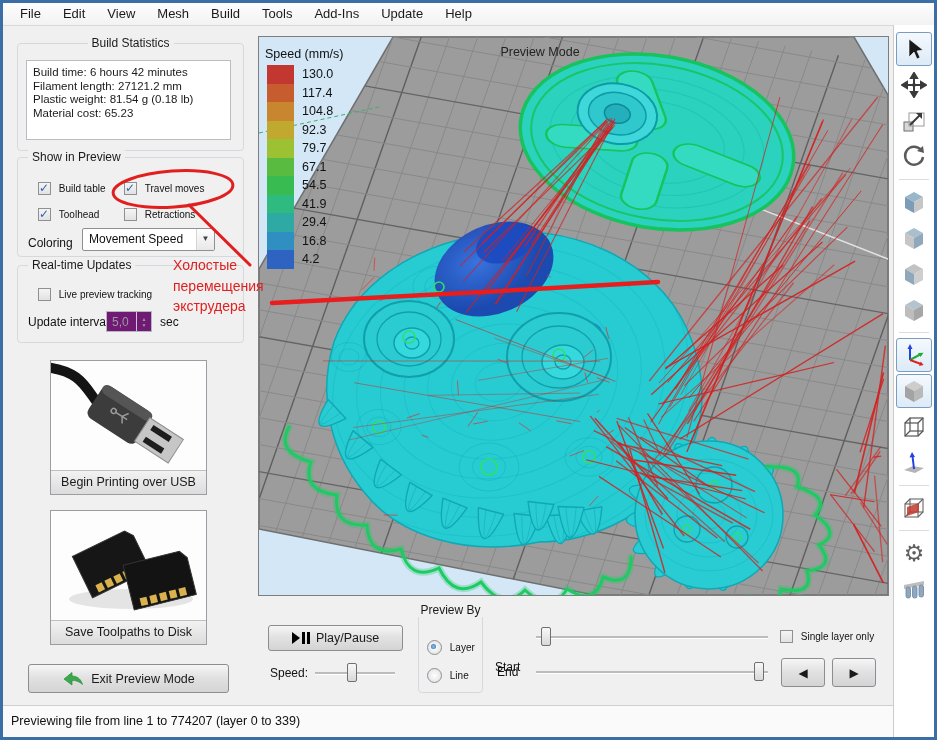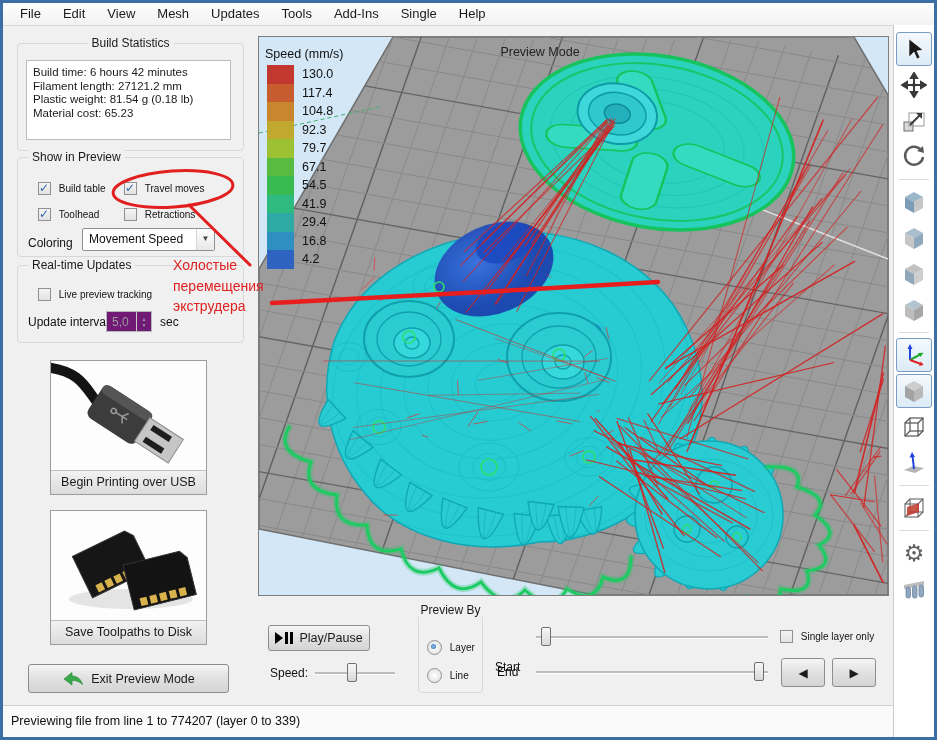--- a/index.html
+++ b/index.html
@@ -68,24 +68,24 @@
 </head>
 <body>
 
 <div id="app">
 
   <div id="menubar">
     <span class="menu-item">File</span>
     <span class="menu-item">Edit</span>
     <span class="menu-item">View</span>
     <span class="menu-item">Mesh</span>
-    <span class="menu-item">Updates</span>
+    <span class="menu-item">Build</span>
     <span class="menu-item">Tools</span>
     <span class="menu-item">Add-Ins</span>
-    <span class="menu-item">Single</span>
+    <span class="menu-item">Update</span>
     <span class="menu-item">Help</span>
   </div>
 
   <div class="groupbox" style="left:14px;top:40px;width:225px;height:106px;">
     <span class="gtitle" style="left:50%;transform:translateX(-50%);">Build Statistics</span>
     <div id="stats-box">
       <div class="sline">Build time: 6 hours 42 minutes</div>
       <div class="sline">Filament length: 27121.2 mm</div>
       <div class="sline">Plastic weight: 81.54 g (0.18 lb)</div>
       <div class="sline">Material cost: 65.23</div>
@@ -589,21 +589,21 @@
     <ellipse cx="170" cy="186" rx="60" ry="18" transform="rotate(-4 170 186)" fill="none" stroke="#e21f1f" stroke-width="3"></ellipse>
     <line x1="186" y1="202" x2="247" y2="262" stroke="#e21f1f" stroke-width="3" stroke-linecap="round"></line>
   </svg>
   <div id="anno-text">
     <div>Холостые</div>
     <div>перемещения</div>
     <div>экструдера</div>
   </div>
 
   <div id="bottom-panel">
-    <div class="win-btn" style="left:10px;top:22px;width:102px;height:26px;">
+    <div class="win-btn" style="left:10px;top:22px;width:135px;height:26px;">
       <svg width="19" height="12" viewBox="0 0 19 12" style="margin-right:5px;">
         <polygon points="0,0 8,6 0,12" fill="#000"></polygon>
           <rect x="10" y="0" width="3" height="12" fill="#000"></rect>
           <rect x="15" y="0" width="3" height="12" fill="#000"></rect>
       </svg>
       <span>Play/Pause</span>
     </div>
     <span style="position:absolute;left:12px;top:60px;line-height:20px;">Speed:</span>
     <div class="hslider" style="left:57px;top:60px;width:80px;">
       <div class="track"></div>

